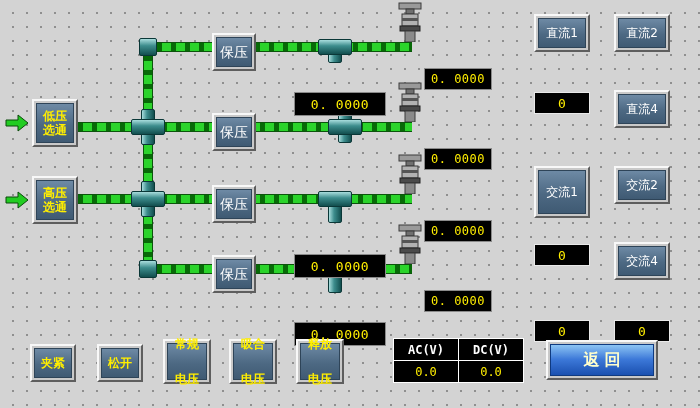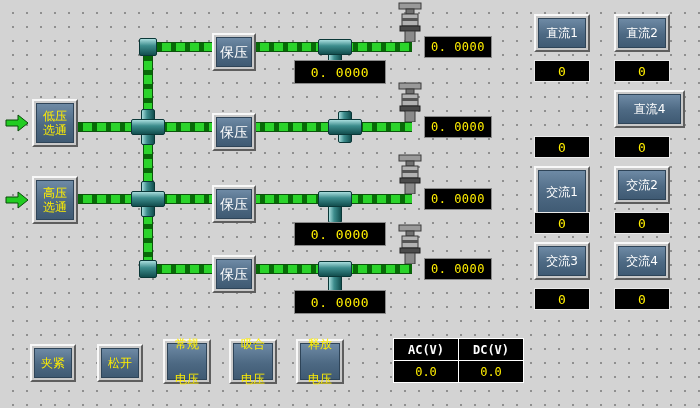--- a/index.html
+++ b/index.html
@@ -21,41 +21,42 @@
     background:linear-gradient(180deg,#6e8aa5 0%,#4d6983 55%,#3f5a73 100%);
     border:1px solid #2e4458;
     display:flex; flex-direction:column; align-items:center; justify-content:center;
     line-height:1.18; text-align:center;
   }
   .btn .face.blue {
     background:linear-gradient(180deg,#8cc4f4 0%,#3c78d8 48%,#1a50b0 100%);
     border:1px solid #0f3a80; color:#ffffcc; font-size:16px; font-weight:bold;
     letter-spacing:5px; text-indent:5px; flex-direction:row;
   }
-  .txt-y { color:#ffee00; } .txt-w { color:#ffffff; }
+  .txt-y { color:#ffee00;font-weight:bold; } .txt-w { color:#ffffff; }
   .fs12 { font-size:12px;gap:20px; } .fs13 { font-size:12px; } .fs14 { font-size:14px; }
   .pipe-h {
     position:absolute; height:10px; background-color:#2bd42b;
     background-image:repeating-linear-gradient(90deg, rgba(5,100,5,0.95) 0 5px, rgba(0,0,0,0) 5px 14px);
     border-top:1px solid #0b540b; border-bottom:1px solid #0b540b;
   }
   .pipe-v {
     position:absolute; width:10px; background-color:#2bd42b;
     background-image:repeating-linear-gradient(180deg, rgba(5,100,5,0.95) 0 5px, rgba(0,0,0,0) 5px 14px);
     border-left:1px solid #0b540b; border-right:1px solid #0b540b;
   }
   .fit-h { position:absolute; background:linear-gradient(180deg,#a9dddd 0%,#3d8d8d 42%,#124e4e 100%);
            border:1px solid #0a3737; border-radius:2px; }
   .fit-v { position:absolute; background:linear-gradient(90deg,#a9dddd 0%,#3d8d8d 42%,#124e4e 100%);
            border:1px solid #0a3737; border-radius:2px; }
   .display {
     position:absolute; background:#000; color:#ffee00;
     font-family:"DejaVu Sans Mono", monospace;
     display:flex; align-items:center; justify-content:center;
     border:1px solid #8a8a8a;
+    margin-top:32px;
   }
   .display.wide { font-size:13px; letter-spacing:0.5px; }
   .display.small { border:1px solid #e9e9e9; font-size:13px; }
   .vt { position:absolute; display:grid; grid-template-columns:65px 65px; grid-template-rows:22px 22px;border-radius:19px; }
   .vt-cell {
     background:#000; border:1px solid #ffffff; margin-right:-1px; margin-bottom:-1px;
     display:flex; align-items:center; justify-content:center;
     font-family:"DejaVu Sans Mono", monospace; font-size:12px;
   }
   .vt-cell.hdr { color:#ffffff; font-weight:bold; }
@@ -196,46 +197,41 @@
       </div>
   </div>
   <div class="btn" style="left:614px;top:14px;width:56px;height:38px">
     <div class="face fs13 txt-w">
         <span>直流2</span>
       </div>
   </div>
   <div class="display small" style="left:534px;top:60px;width:56px;height:22px">0</div>
   <div class="display small" style="left:614px;top:60px;width:56px;height:22px">0</div>
 
-  <div class="btn" style="left:614px;top:90px;width:71px;height:38px">
+  <div class="btn" style="left:614px;top:90px;width:56px;height:38px">
     <div class="face fs13 txt-w">
         <span>直流4</span>
       </div>
   </div>
   <div class="display small" style="left:534px;top:136px;width:56px;height:22px">0</div>
   <div class="display small" style="left:614px;top:136px;width:56px;height:22px">0</div>
 
   <div class="btn" style="left:534px;top:166px;width:56px;height:52px">
     <div class="face fs13 txt-w">
         <span>交流1</span>
       </div>
   </div>
   <div class="btn" style="left:614px;top:166px;width:56px;height:38px">
     <div class="face fs13 txt-w">
         <span>交流2</span>
       </div>
   </div>
   <div class="display small" style="left:534px;top:212px;width:56px;height:22px">0</div>
   <div class="display small" style="left:614px;top:212px;width:56px;height:22px">0</div>
 
-  <div class="btn" style="left:534px;top:242px;width:56px;height:38px">
-    <div class="face fs13 txt-w">
-        <span>交流3</span>
-      </div>
-  </div>
   <div class="btn" style="left:614px;top:242px;width:56px;height:38px">
     <div class="face fs13 txt-w">
         <span>交流4</span>
       </div>
   </div>
   <div class="display small" style="left:534px;top:288px;width:56px;height:22px">0</div>
   <div class="display small" style="left:614px;top:288px;width:56px;height:22px">0</div>
 
   <div class="btn" style="left:97px;top:344px;width:46px;height:38px">
     <div class="face fs13 txt-y">
@@ -266,14 +262,19 @@
     </div>
   </div>
 
   <div class="vt" style="left:393px;top:338px">
     <div class="vt-cell hdr">AC(V)</div>
     <div class="vt-cell hdr">DC(V)</div>
     <div class="vt-cell val">0.0</div>
     <div class="vt-cell val">0.0</div>
   </div>
 
+  <div class="btn" style="left:546px;top:340px;width:112px;height:40px">
+    <div class="face blue">
+        <span>返回</span>
+      </div>
+  </div>
 
 </div>
 
 </body></html>

